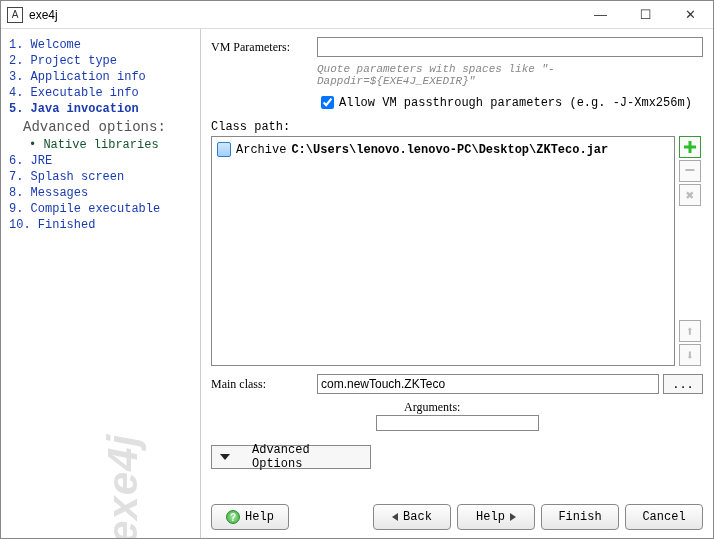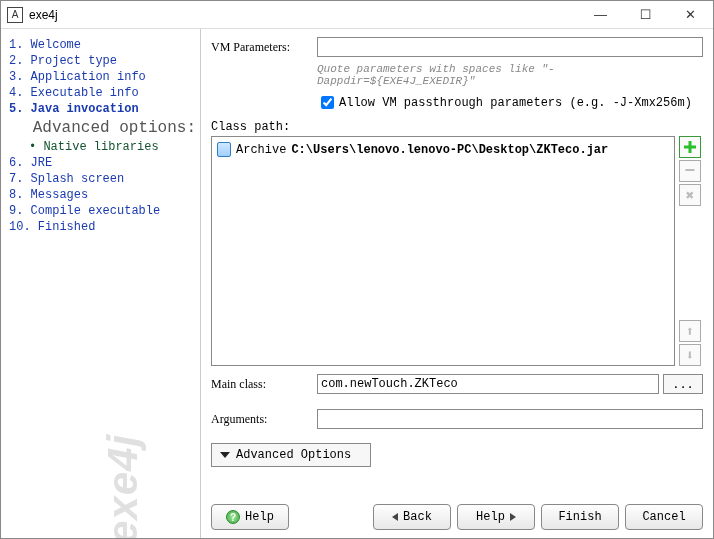--- a/index.html
+++ b/index.html
@@ -6,46 +6,46 @@
   html, body { margin:0; padding:0; }
   body { font-family: "Courier New", monospace; font-size:12px; color:#000; background:#fff; width:714px; height:539px; border:1px solid #888; position:relative; overflow:hidden;}
   .titlebar { height:28px; display:flex; align-items:center; border-bottom:1px solid #ddd; font-family:"Segoe UI",sans-serif; font-size:12px; padding-left:6px;}
   .titlebar .app-icon { width:16px; height:16px; border:1px solid #444; margin-right:6px; display:flex; align-items:center; justify-content:center; font-size:10px; font-family:"Segoe UI",sans-serif; color:#333;}
   .titlebar .spacer { flex:1; }
   .titlebar .winbtn { width:45px; height:28px; display:flex; align-items:center; justify-content:center; font-family:sans-serif; font-size:13px; color:#333;}
   .content { display:flex; height:calc(100% - 28px); }
   .sidebar { width:200px; border-right:1px solid #ccc; padding:8px 4px 4px 8px; position:relative; background:#fff;}
   .sidebar .step { color:#1a3ab0; padding:1px 0; font-family:Liberation Mono, monospace; font-size:12px; white-space:nowrap;}
   .sidebar .step.current { font-weight:bold; }
-  .sidebar .advhdr { color:#555; font-size:16px; padding:2px 0 2px 14px;text-align:right;}
+  .sidebar .advhdr { color:#555; font-size:14px; padding:2px 0 2px 14px;}
   .sidebar .advitem { color:#14532d; font-size:12px; padding:1px 0 1px 20px;}
   .brand { position:absolute; left:146px; bottom:-6px; font-family:Arial,sans-serif; font-size:42px; font-weight:bold; font-style:italic; color:#e0e0e0; transform:rotate(-90deg); transform-origin:left bottom; letter-spacing:1px;}
   .main { flex:1; padding:8px 10px 8px 10px; display:flex; flex-direction:column; }
   .main h1 { font-family:"Courier New",monospace; font-size:16px; font-weight:bold; margin:0 0 10px 0; }
   .row { display:flex; align-items:center; margin-bottom:2px;}
   .lbl { width:106px; font-size:12px;font-family:Liberation Serif, serif;}
-  .txt { flex:1; border:1px solid #888; background:#fff; height:20px; padding:0 3px; font-family:Liberation Mono, monospace; font-size:12px;}
+  .txt { flex:1; border:1px solid #888; background:#fff; height:20px; padding:0 3px; font-family:Liberation Sans, sans-serif; font-size:12px;}
   .hint { color:#888; font-size:11px; font-style:italic; margin:4px 0 4px 106px;}
   .chkrow { margin:2px 0 8px 106px; display:flex; align-items:center; font-size:12px;}
   .chkrow input { margin-right:5px;}
   .smalllbl { font-size:12px; margin-bottom:2px;}
   .cplist-wrap { display:flex; gap:4px;}
   .cplist { flex:1; border:1px solid #888; background:#fff; height:230px; padding:3px; font-size:12px; position:relative;text-align:center;}
   .cpentry { display:flex; align-items:center; gap:5px; padding:2px 2px;}
   .cpentry .jar { width:14px; height:15px; border:1px solid #3080c0; border-radius:2px; background:linear-gradient(#cfe8ff,#a0d0ff); display:inline-block;}
   .cpentry .b { font-weight:bold; }
   .cpbtns { width:24px; display:flex; flex-direction:column; gap:2px;}
   .sq { width:22px; height:22px; border:1px solid #aaa; background:#fafafa; display:flex; align-items:center; justify-content:center; font-size:14px; font-weight:bold; color:#aaa;}
   .sq.plus svg { width:14px; height:14px; }
   .sq.minus { color:#bbb; font-size:18px; line-height:14px;}
   .sq.del { color:#bbb; font-size:14px;}
   .sq.mv { color:#bbb;}
   .row.mc { margin-top:8px;}
   .browsebtn { width:40px; height:20px; border:1px solid #888; background:#f7f7f7; margin-left:4px; display:flex; align-items:center; justify-content:center; font-family:monospace;}
-  .advopt { margin-top:12px; border:1px solid #888; background:#f7f7f7; width:160px; height:24px; display:flex; align-items:center; padding:0 8px; gap:6px; font-size:12px;}
+  .advopt { margin-top:12px; border:1px solid #888; background:#f7f7f7; width:160px; height:24px; display:flex; align-items:center; padding:0 8px; gap:22px; font-size:12px;}
   .advopt .tri { width:0;height:0;border-left:5px solid transparent;border-right:5px solid transparent;border-top:6px solid #222;}
   .footer { display:flex; align-items:center; gap:6px; margin-top:auto; padding-top:10px;}
   .btn { border:1px solid #888; border-radius:4px; background:linear-gradient(#fefefe,#e8e8e8); height:26px; min-width:78px; display:flex; align-items:center; justify-content:center; font-family:"Courier New",monospace; font-size:12px; gap:5px; padding:0 8px;}
   .btn.help .qicon { width:14px;height:14px;border-radius:50%;border:1px solid #2a8a2a;background:radial-gradient(#9eea9e,#3aa83a);display:flex;align-items:center;justify-content:center;color:#fff;font-size:10px;font-family:sans-serif;font-weight:bold;}
   .btn .tri-l { width:0;height:0;border-top:4px solid transparent;border-bottom:4px solid transparent;border-right:6px solid #444;}
   .btn .tri-r { width:0;height:0;border-top:4px solid transparent;border-bottom:4px solid transparent;border-left:6px solid #444;}
   .spacerf{flex:1;}
 </style>
 </head>
 <body>
@@ -110,21 +110,21 @@
         <div class="sq mv">⬆</div>
         <div class="sq mv">⬇</div>
       </div>
     </div>
 
     <div class="row mc">
       <div class="lbl">Main class:</div>
       <input class="txt" value="com.newTouch.ZKTeco" style="">
       <div class="browsebtn">...</div>
     </div>
-    <div class="row" style="margin-top:13px;">
+    <div class="row" style="margin-top:4px;flex-direction:column;">
       <div class="lbl">Arguments:</div>
       <input class="txt" value="" style="">
     </div>
 
     <div class="advopt">
       <span class="tri"></span>
       <span>Advanced Options</span>
     </div>
 
     <div class="footer">

